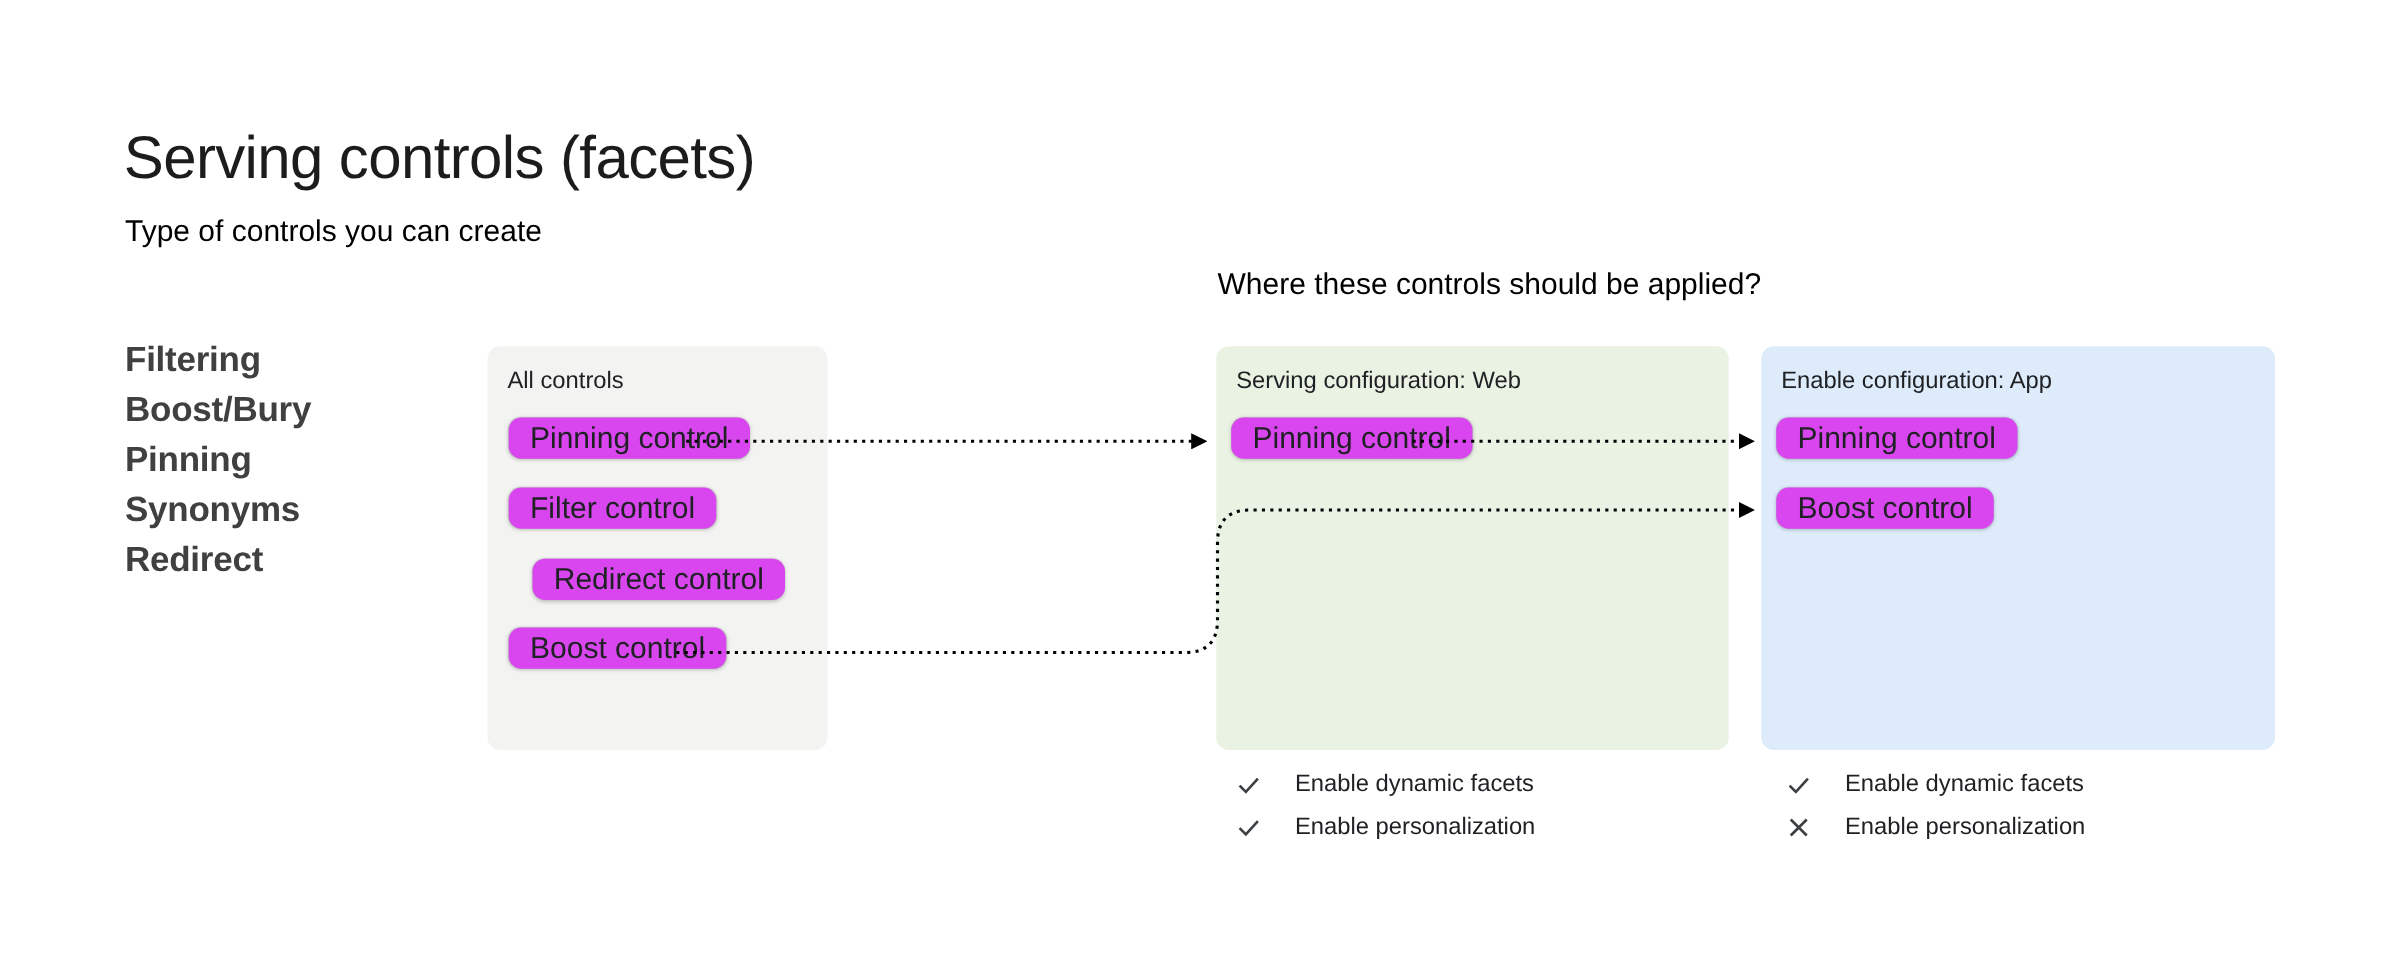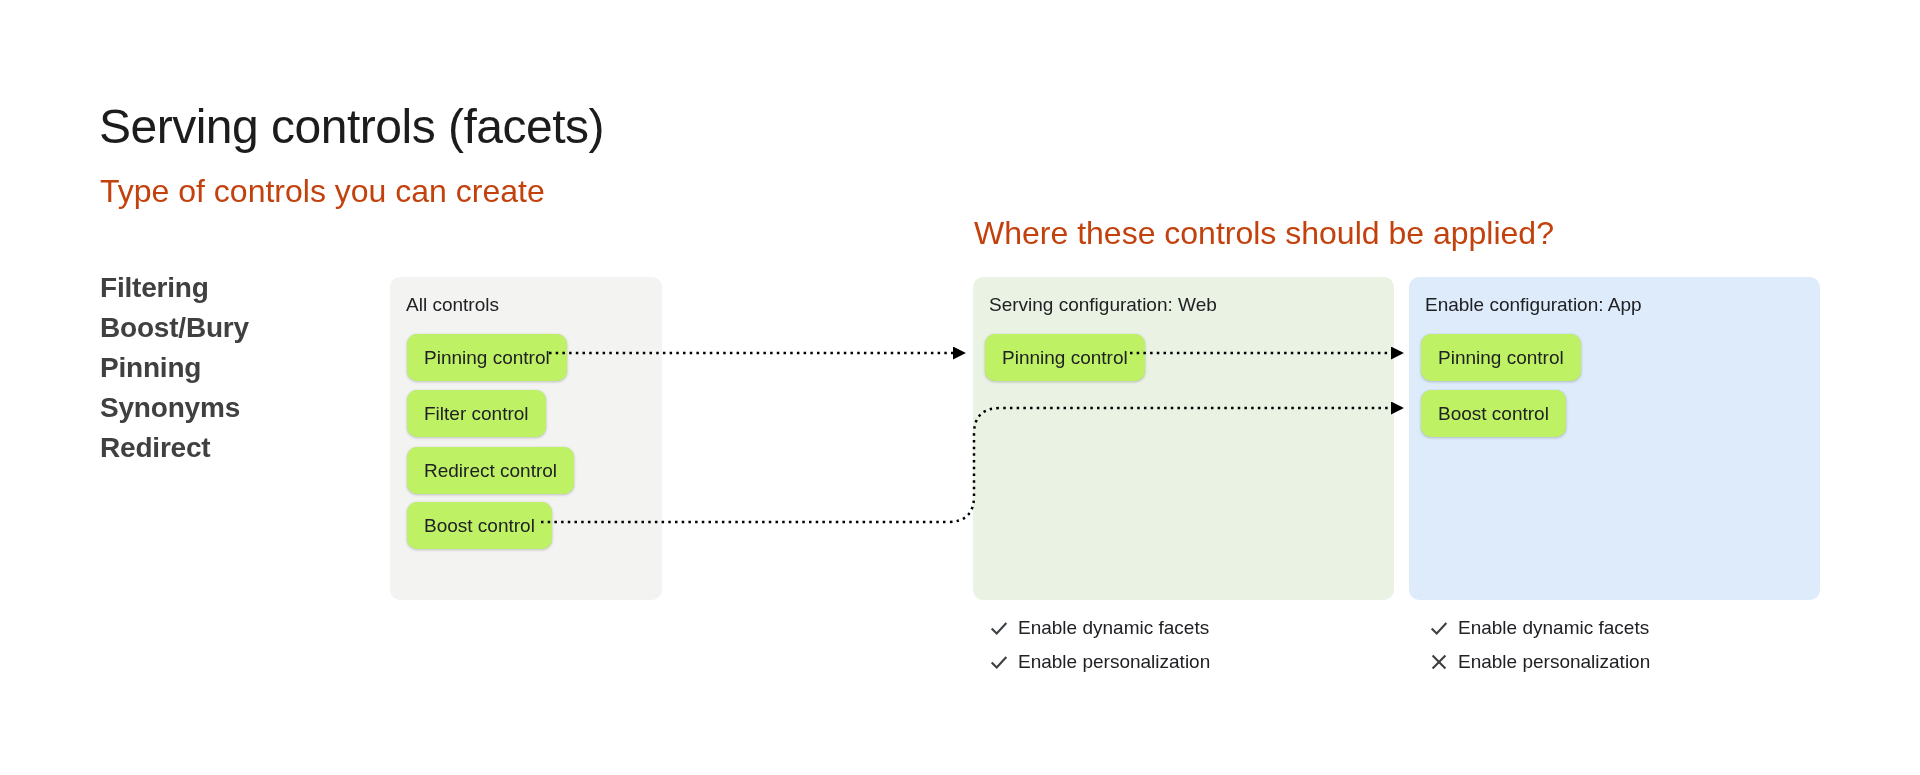--- a/index.html
+++ b/index.html
@@ -17,23 +17,23 @@
     font-size: 48px;
     font-weight: 400;
     letter-spacing: -0.5px;
     color: #1c1c1c;
     line-height: 1.2;
     white-space: nowrap;
     margin: 0;
   }
   .section-subtitle {
     position: absolute;
-    font-size: 32px;
+    font-size: 24px;
     font-weight: 400;
-    color: #c2410c;
+    color: #000000;
     line-height: 1.2;
     white-space: nowrap;
     margin: 0;
   }
   .title-left    { left: 99px;  top: 98px; }
   .subtitle-left { left: 100px; top: 172px; }
   .title-right    { left: 972px; top: 98px; }
   .subtitle-right { left: 974px; top: 172px; margin-top: 42px; }
 
   .control-types {
@@ -52,64 +52,64 @@
     color: #404040;
     white-space: nowrap;
   }
 
   .card {
     position: absolute;
     border-radius: 10px;
     text-align: right;
   }
   .card-all { left: 390px;  top: 277px; width: 272px; height: 323px; background: #f3f3f1; }
-  .card-web { left: 973px;  top: 277px; width: 410px; height: 323px; background: #eaf2e4; padding-left: 11px; }
+  .card-web { left: 973px;  top: 277px; width: 410px; height: 323px; background: #eaf2e4; }
   .card-app { left: 1409px; top: 277px; width: 411px; height: 323px; background: #ddebfa; }
 
   .card-label {
     position: absolute;
     left: 16px;
     top: 17px;
     font-size: 19px;
     color: #202124;
     white-space: nowrap;
   }
 
   .pill {
     position: absolute;
-    height: 47px;
+    height: 33px;
     display: inline-flex;
     align-items: center;
     padding: 0 17px;
-    background: #bef264;
+    background: #d946ef;
     border-radius: 10px;
     box-shadow: 0 1px 3px rgba(60,64,67,0.28), 0 0 1px rgba(60,64,67,0.15);
-    font-size: 19px;
+    font-size: 24px;
     color: #202124;
     white-space: nowrap;
   }
   .card-all .pill { left: 17px; }
   .pill-row-1 { top: 57px; }
   .pill-row-2 { top: 113px; }
-  .pill-row-3 { top: 170px; }
+  .pill-row-3 { top: 170px; margin-left: 19px; }
   .pill-row-4 { top: 225px; }
   .card-web .pill, .card-app .pill { left: 12px; }
 
   .features {
     position: absolute;
     display: flex;
     flex-direction: column;
     gap: 12px;
   }
   .features-web { left: 988px;  top: 617px; }
   .features-app { left: 1428px; top: 617px; }
   .feature-row {
     display: flex;
     align-items: flex-end;
-    gap: 8px;
+    gap: 26px;
     height: 22px;
   }
   .feature-row svg { flex: 0 0 auto; }
   .feature-label {
     font-size: 19px;
     color: #202124;
     white-space: nowrap;
   }
 
   .arrows {

